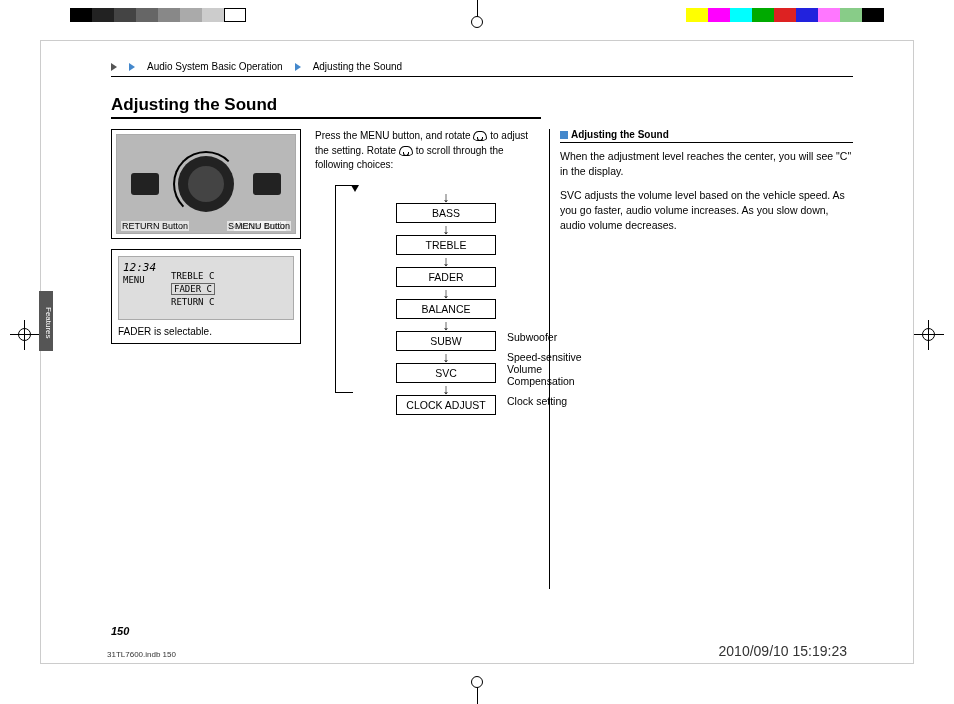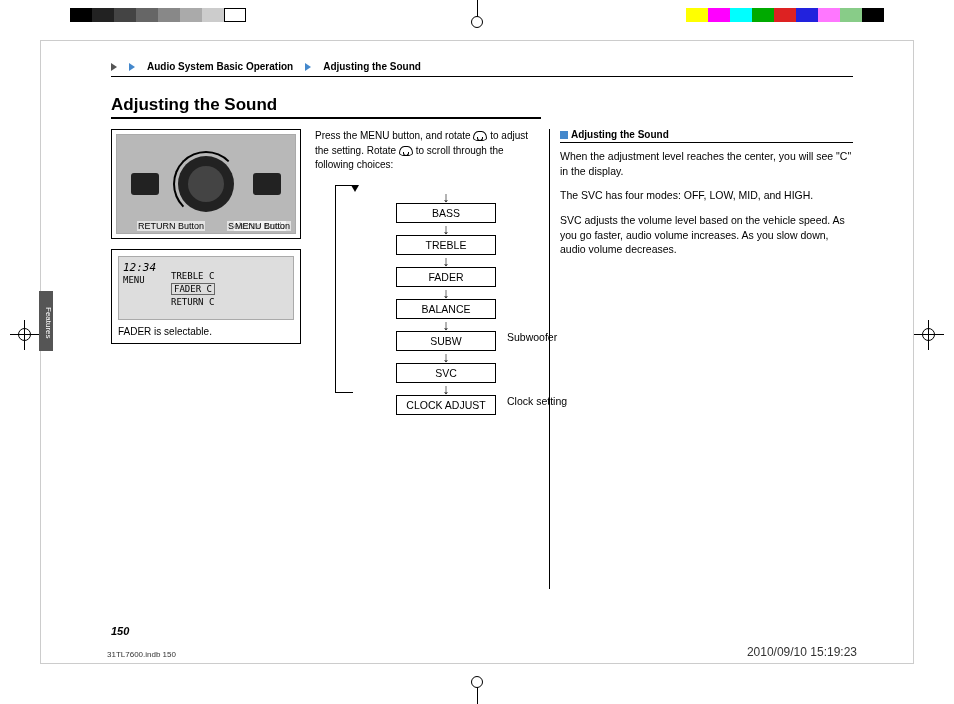--- a/index.html
+++ b/index.html
@@ -24,21 +24,21 @@
   .crop-cross::before { left:14px; top:0; width:1px; height:30px; }
   .crop-cross::after { top:14px; left:0; height:1px; width:30px; }
   .crop-cross .ring { position:absolute; left:8px; top:8px; width:13px; height:13px; border:1px solid #000; border-radius:50%; }
 
   .page {
     position: absolute;
     left: 40px; right: 40px; top: 40px; bottom: 40px;
     border: 1px solid #ccc;
   }
   .inner { position: absolute; left: 70px; right: 60px; top: 20px; bottom: 20px; }
-  .breadcrumb { font-size: 10px; font-weight: bold; border-bottom: 1px solid #000; padding-bottom: 4px; display:flex; align-items:center; gap:12px;}
+  .breadcrumb { font-size: 10px; font-weight: normal; border-bottom: 1px solid #000; padding-bottom: 4px; display:flex; align-items:center; gap:12px;}
   .tri { width:0; height:0; border-left:6px solid #555; border-top:4px solid transparent; border-bottom:4px solid transparent; display:inline-block;}
   .tri2 { width:0; height:0; border-left:6px solid #48c; border-top:4px solid transparent; border-bottom:4px solid transparent; display:inline-block;}
   h1.title { font-size: 17px; font-weight: bold; margin-top: 18px; border-bottom: 2px solid #000; padding-bottom: 2px; width: 430px;}
   .cols { display: flex; margin-top: 10px; gap: 14px; }
   .col-left { width: 190px; flex: none; }
   .col-mid { width: 220px; flex: none; }
   .col-right { flex: 1; border-left: 1px solid #000; padding-left: 10px; font-size: 10.5px; min-height: 460px;}
 
   .photo-box { border: 1px solid #000; padding: 4px; background: #fff; }
   .photo { width: 100%; height: 100px; background: #b8b8b8; position: relative; border: 1px solid #aaa;}
@@ -67,21 +67,21 @@
   .flow-row { position:relative; }
 
   .side-head { font-size:10px; font-weight:bold; border-bottom:1px solid #000; padding-bottom:2px; margin-bottom:6px; display:flex; align-items:center; gap:3px;}
   .sq{width:8px;height:8px;background:#48c;display:inline-block;}
   .side-body p{ margin-bottom:10px; line-height:1.4;}
 
   .side-tab { position:absolute; left:-2px; top:250px; width:14px; height:60px; background:#555; color:#fff; font-size:8px; writing-mode:vertical-rl; text-align:center; padding-top:4px;}
 
   .pagenum { position:absolute; left:70px; bottom:26px; font-size:11px; font-weight:bold;font-style:italic;}
   .footer-left{position:absolute; left:66px; bottom:4px; font-size:8px; color:#333;text-align:right;}
-  .footer-right{position:absolute; right:56px; bottom:4px; font-size:12px; color:#333;}
+  .footer-right{position:absolute; right:66px; bottom:4px; font-size:14px; color:#333;}
 </style>
 </head>
 <body>
 
 <div class="colorbar">
   <div class="cb" style="width:70px"></div>
   <div class="cb" style="width:22px;background:#000"></div>
   <div class="cb" style="width:22px;background:#222"></div>
   <div class="cb" style="width:22px;background:#444"></div>
   <div class="cb" style="width:22px;background:#666"></div>
@@ -131,21 +131,21 @@
       <div class="photo-box">
         <div class="photo">
           <div class="arc"></div>
           <div class="knob">
             <span class="knob-label">SEL
 PUSH
 ENTER</span>
           </div>
           <div class="sidebtn l"></div>
           <div class="sidebtn r"></div>
-          <div class="callout" style="left:20px; bottom:2px;">RETURN Button</div>
+          <div class="callout" style="left:4px; bottom:2px;">RETURN Button</div>
           <div class="callout" style="left:66px; bottom:2px;margin-left:44px;">Selector Knob</div>
           <div class="callout" style="right:4px; bottom:2px;">MENU Button</div>
         </div>
       </div>
 
       <div class="lcd-box">
         <div class="lcd">
           <span style="position:absolute;left:4px;top:4px;font-size:11px;font-style:italic">12:34</span>
           <span style="position:absolute;left:4px;top:18px;font-size:9px">MENU</span>
           <span style="position:absolute;left:52px;top:14px">TREBLE   C</span>
@@ -181,37 +181,37 @@
               <div class="opt">BALANCE</div>
             </div>
         <div class="flow-row">
               <div class="darr">↓</div>
               <div class="opt">SUBW</div>
               <div class="opt-note" style="top:12px">Subwoofer</div>
             </div>
         <div class="flow-row">
               <div class="darr">↓</div>
               <div class="opt">SVC</div>
+              <div class="opt-note" style="top:0px">Speed-sensitive Volume Compensation</div>
             </div>
         <div class="flow-row">
               <div class="darr">↓</div>
               <div class="opt">CLOCK ADJUST</div>
               <div class="opt-note" style="top:12px">Clock setting</div>
             </div>
       </div>
     </div>
 
     <div class="col-right">
       <div class="side-head">
         <span class="sq"></span>
         <span>Adjusting the Sound</span>
       </div>
       <div class="side-body">
         <p>When the adjustment level reaches the center, you will see "C" in the display.</p>
-        <p>The SVC has four modes: OFF, LOW, MID, and HIGH.</p>
         <p>SVC adjusts the volume level based on the vehicle speed. As you go faster, audio volume increases. As you slow down, audio volume decreases.</p>
       </div>
     </div>
   </div>
  </div>
  <div class="pagenum">150</div>
  <div class="footer-left">31TL7600.indb   150</div>
  <div class="footer-right">2010/09/10   15:19:23</div>
 </div>
 

